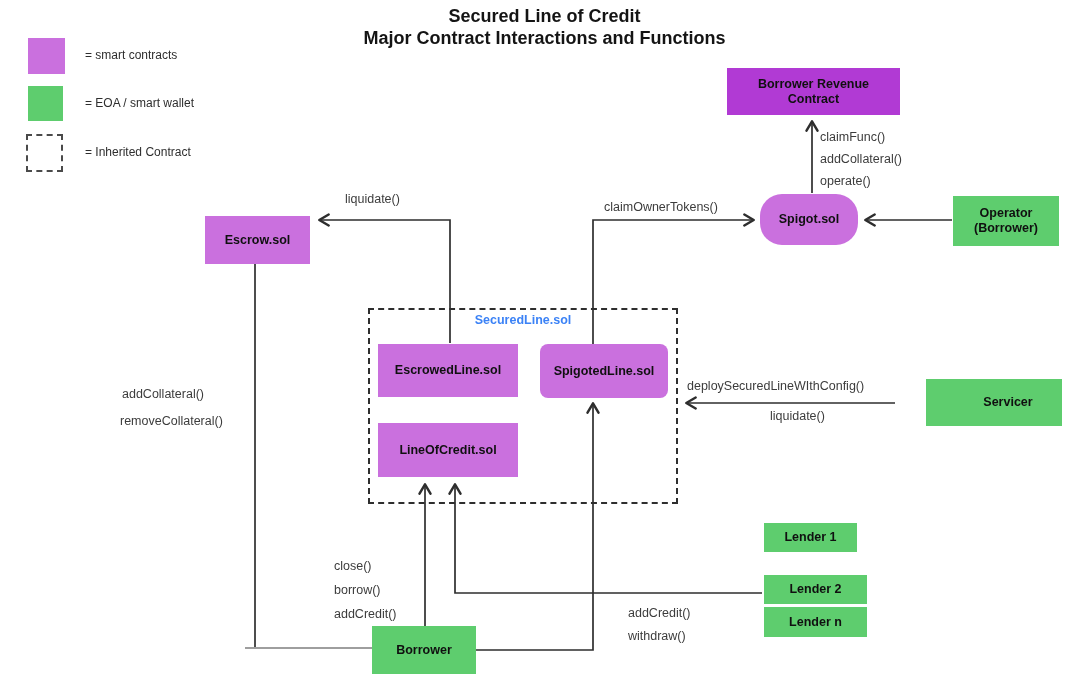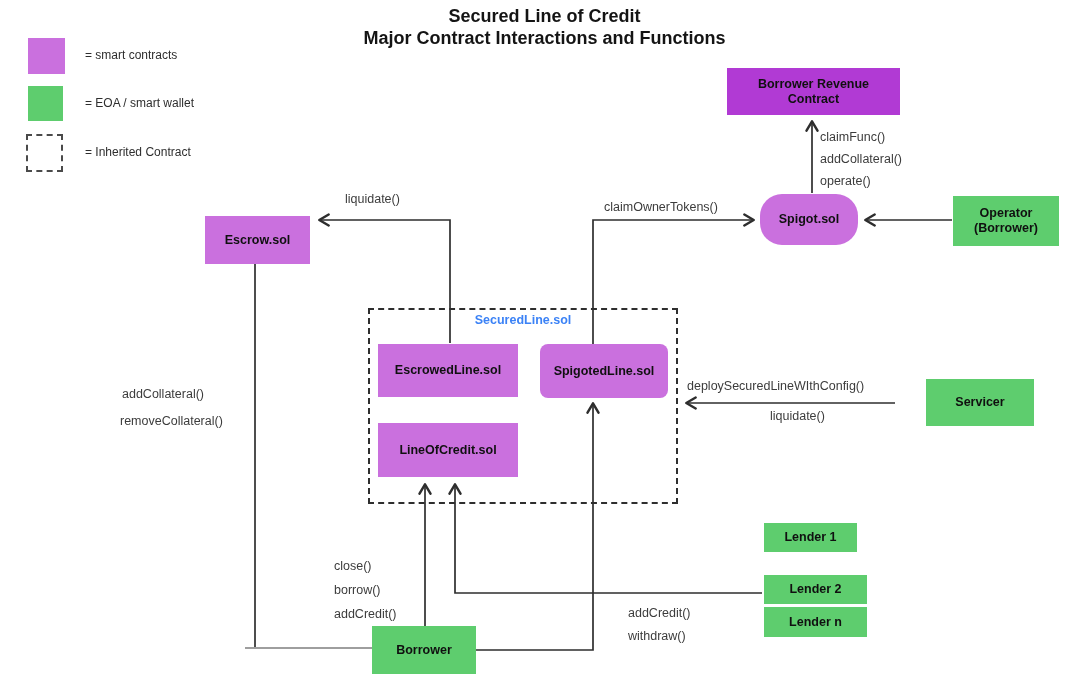--- a/index.html
+++ b/index.html
@@ -86,21 +86,21 @@
   </div>
 
   <div class="node purple" style="left:540px;top:344px;width:128px;height:54px;border-radius:8px;">
     <span>SpigotedLine.sol</span>
   </div>
 
   <div class="node purple" style="left:378px;top:423px;width:140px;height:54px;">
     <span>LineOfCredit.sol</span>
   </div>
 
-  <div class="node green" style="left:926px;top:379px;width:108px;height:47px;">
+  <div class="node green" style="left:926px;top:379px;width:108px;height:47px;padding-left:28px;">
     <span>Servicer</span>
   </div>
 
   <div class="node green" style="left:764px;top:523px;width:93px;height:29px;">
     <span>Lender 1</span>
   </div>
   <div class="node green" style="left:764px;top:575px;width:103px;height:29px;">
     <span>Lender 2</span>
   </div>
   <div class="node green" style="left:764px;top:607px;width:103px;height:30px;">

